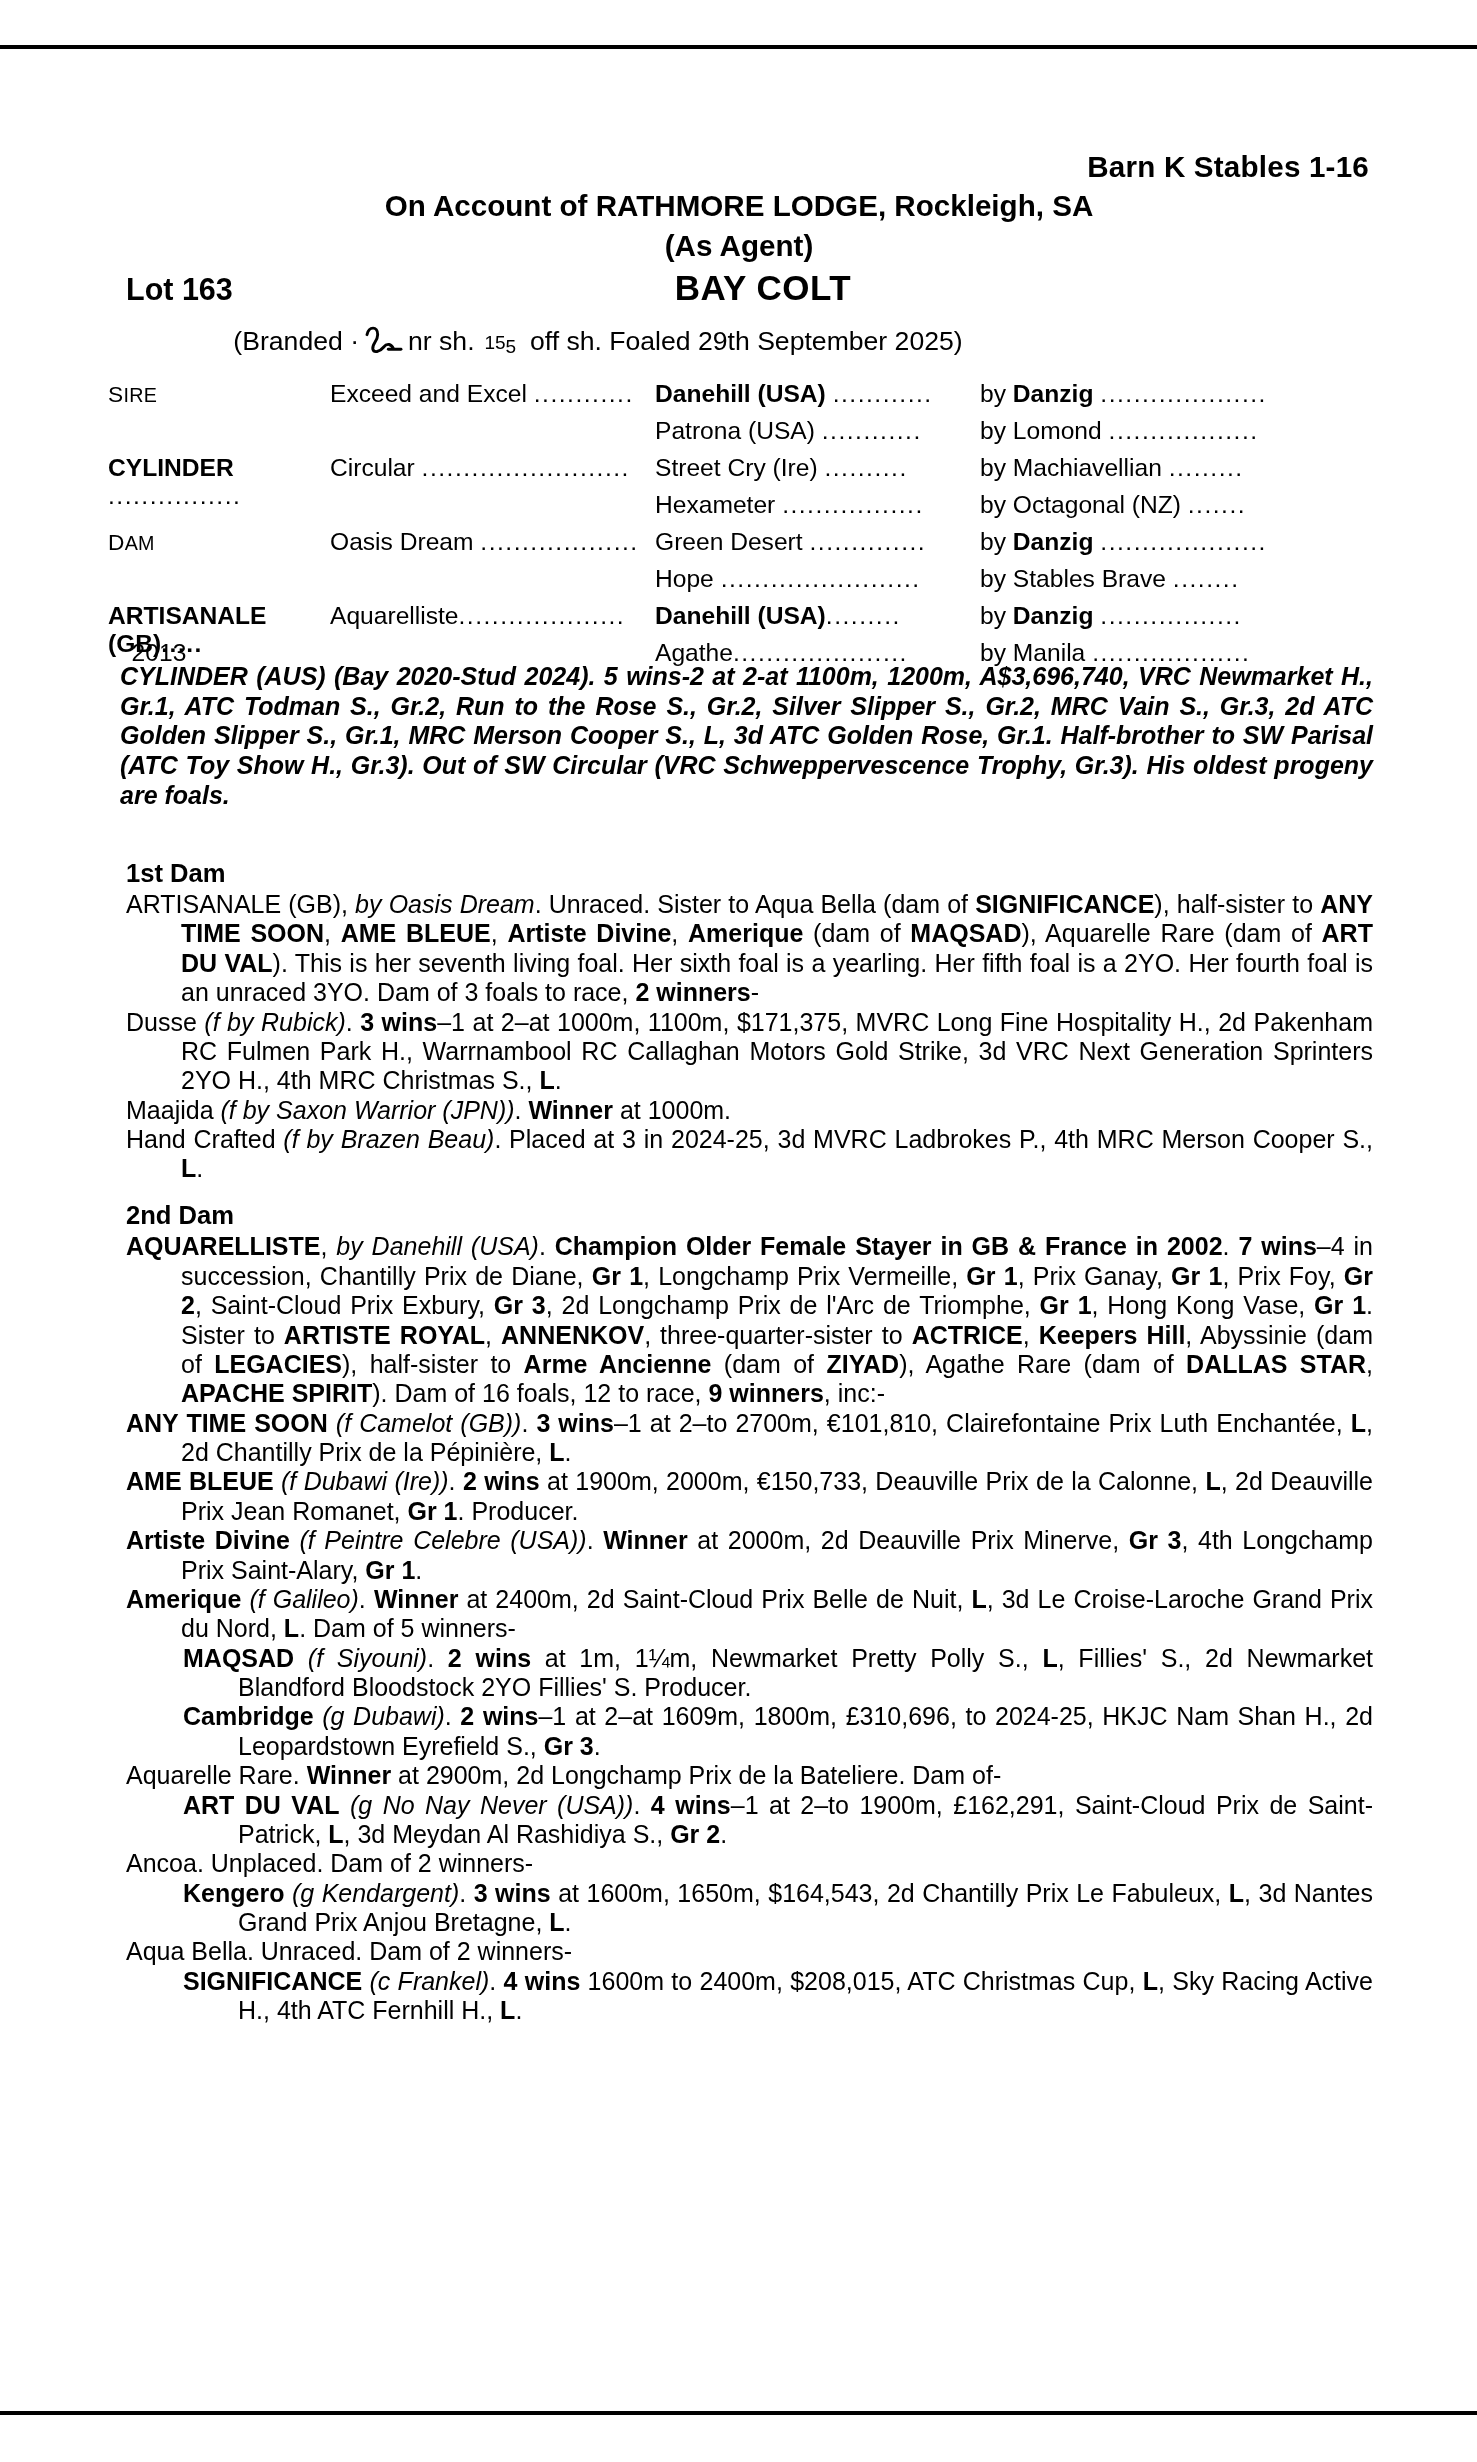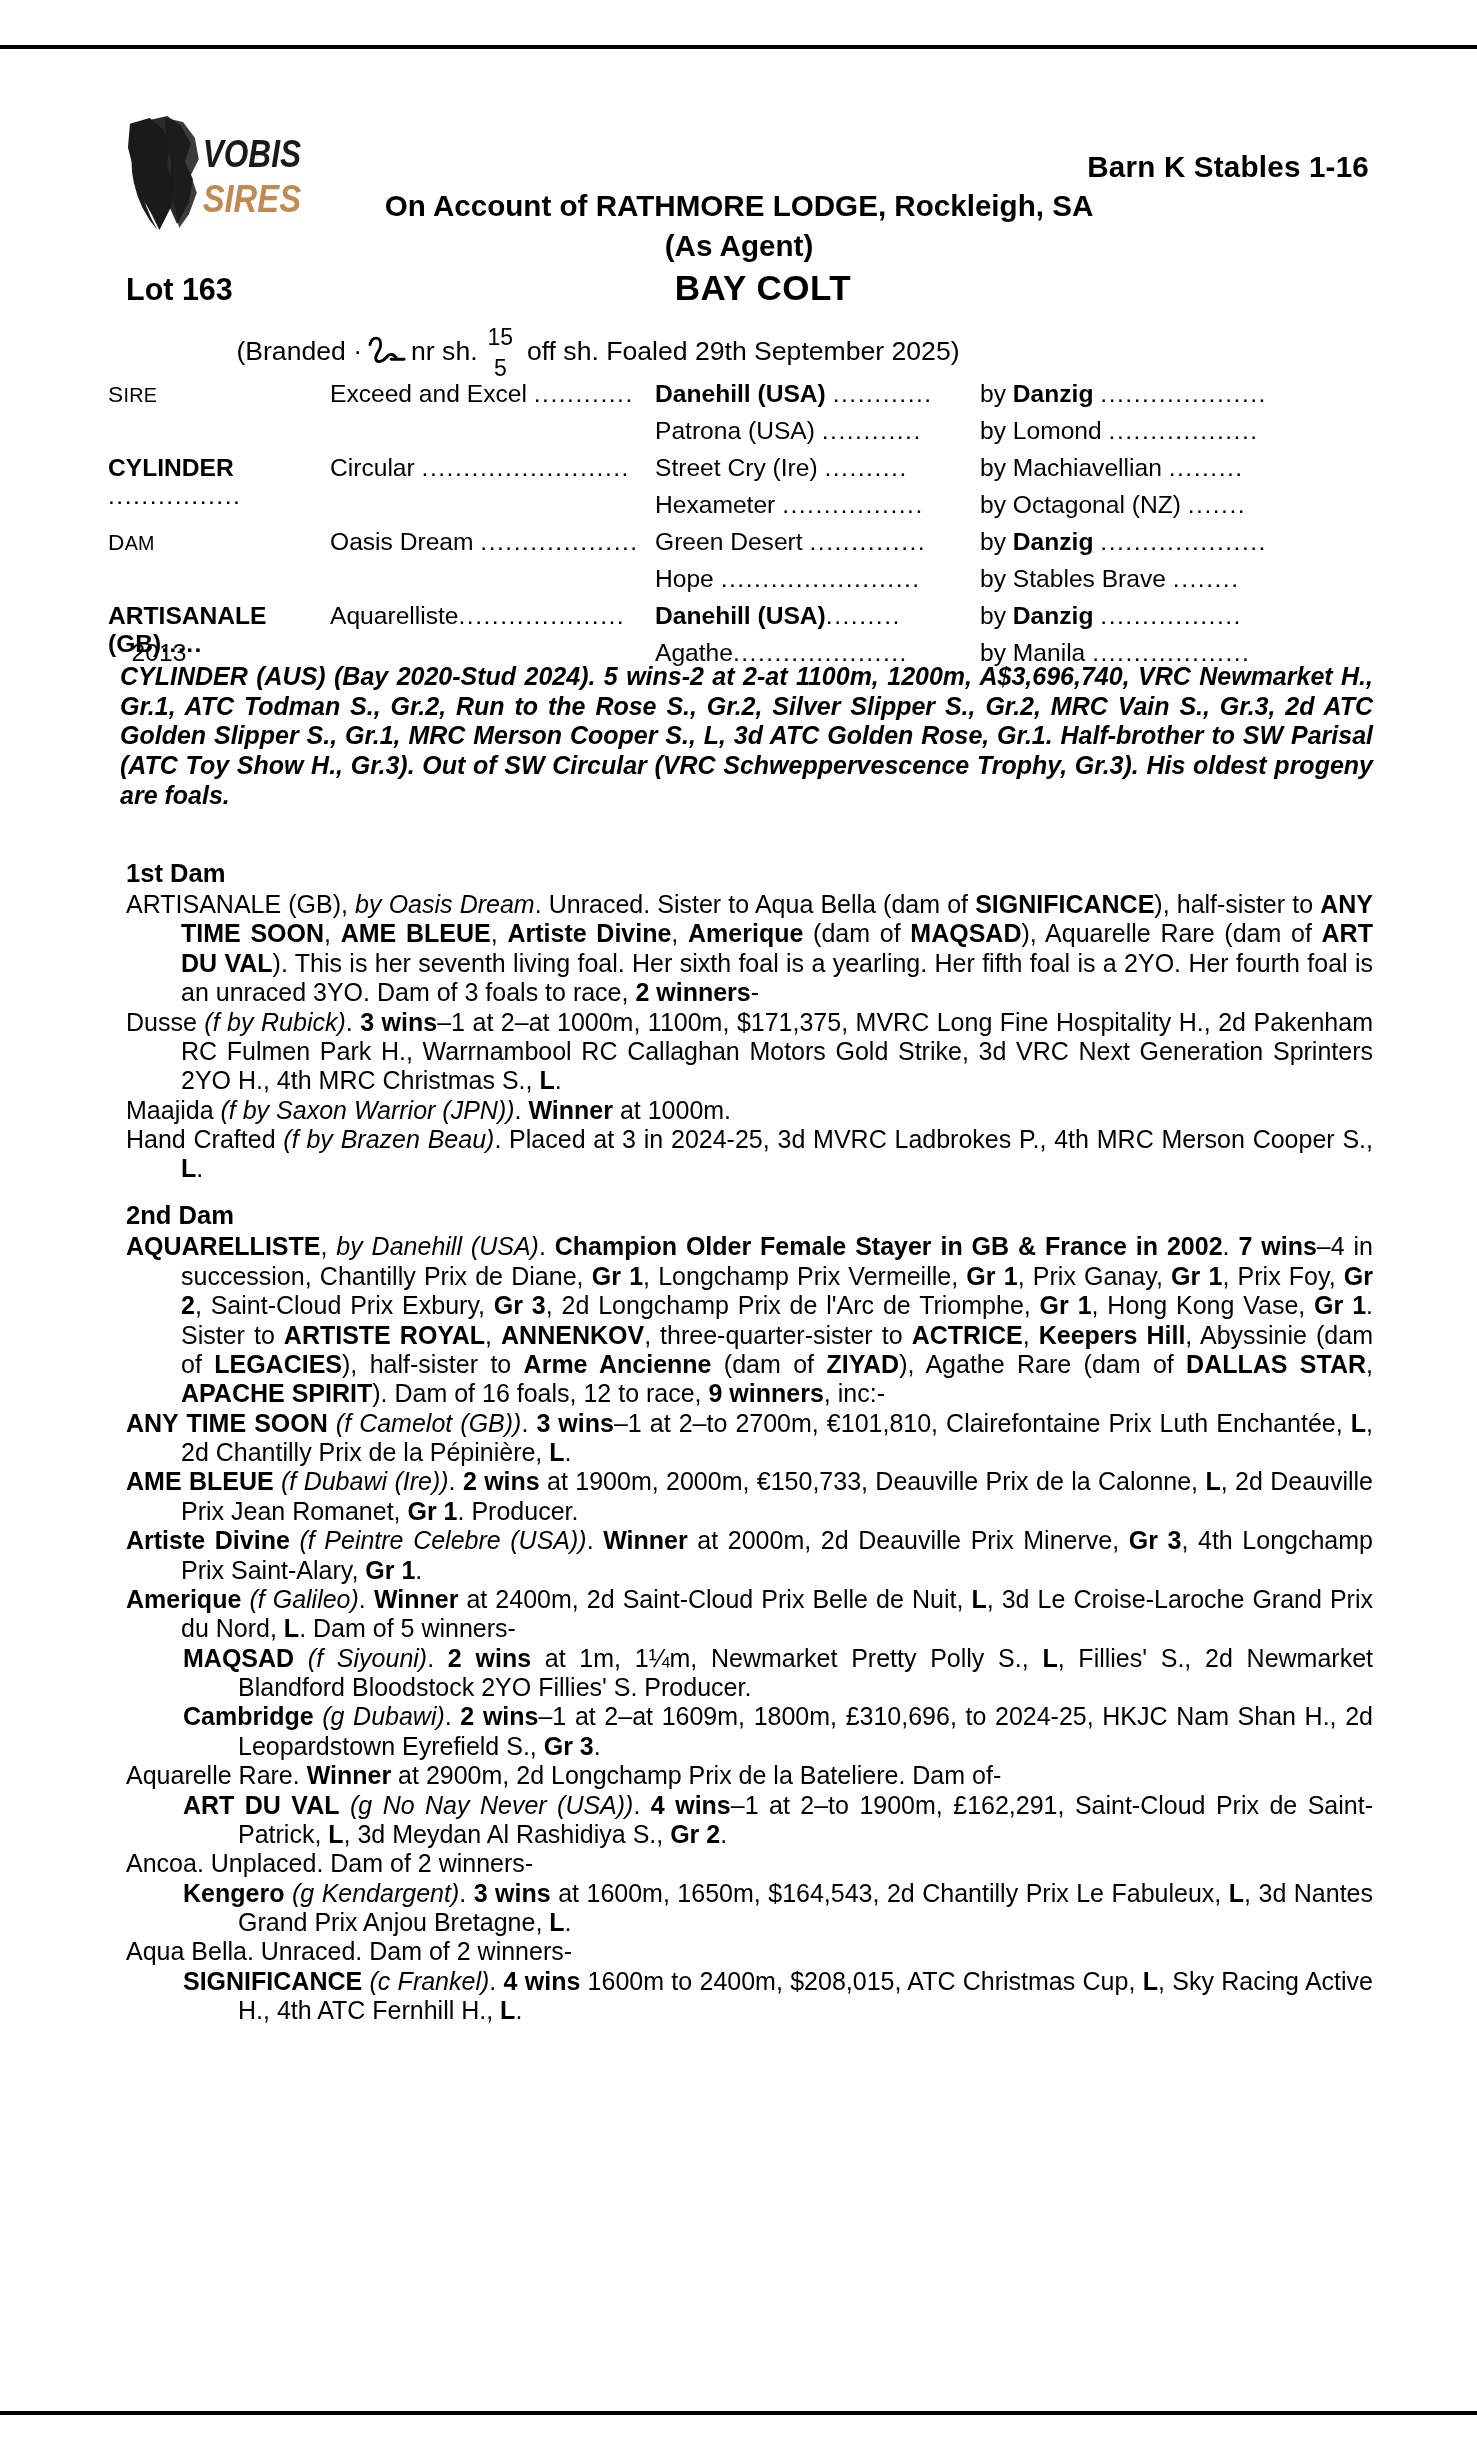--- a/index.html
+++ b/index.html
@@ -122,24 +122,24 @@
   .branded-line .brand-mark {
     display: inline-block;
     width: 45px;
     height: 33px;
     position: relative;
     top: -2px;
     margin: 0 2px;
   }
   .frac {
     display: inline-flex;
-    flex-direction: column;
+    flex-direction: row;
     align-items: center;
     line-height: 1.0;
-    font-size: 23px;
+    font-size: 19px;
     margin: 0 13.8px 0 9.9px;
     position: relative;
     top: 1px;
   }
   .frac .num { display: block; }
   .frac .den { display: block; margin-top: 7.9px; }
 
   
   .ped {
     position: absolute;
@@ -229,36 +229,20 @@
 
 <div class="page">
 
   <div class="rule-top"></div>
   <div class="rule-bottom"></div>
 
   <div class="content">
 
     <div class="header-zone">
 
-      <div class="logo">
-        <svg width="187" height="116" viewBox="0 0 190 118" xmlns="http://www.w3.org/2000/svg">
-          <g fill="#1a1a1a">
-            <path d="M10 8 L30 2 L44 14 L50 30 L48 52 L56 70 L52 92 L40 116 L32 100 L22 82 L14 56 L8 32 Z"></path>
-            <path d="M30 4 L48 0 L62 10 L72 28 L66 46 L74 64 L70 88 L58 110 L50 92 L42 70 L38 44 L32 22 Z" opacity="0.92"></path>
-            <path d="M46 2 L64 6 L76 22 L80 44 L72 60 L78 78 L70 100 L60 114 L56 94 L50 72 L52 46 L46 24 Z" opacity="0.85"></path>
-            <path d="M18 20 Q8 40 14 68 Q20 96 38 116 Q24 92 20 66 Q16 42 24 24 Z"></path>
-          </g>
-          <g fill="#1a1a1a" font-family="Liberation Sans, sans-serif" font-weight="bold" font-size="40" font-style="italic">
-            <text x="84" y="52" textLength="100" lengthAdjust="spacingAndGlyphs">VOBIS</text>
-          </g>
-          <g fill="#C08B52" font-family="Liberation Sans, sans-serif" font-weight="bold" font-size="40" font-style="italic">
-            <text x="84" y="98" textLength="100" lengthAdjust="spacingAndGlyphs">SIRES</text>
-          </g>
-        </svg>
-      </div>
 
       <div class="barn">Barn K Stables 1-16</div>
       <div class="on-account">On Account of RATHMORE LODGE, Rockleigh, SA</div>
       <div class="as-agent">(As Agent)</div>
 
       <div class="lot-line">
         <div class="lot-no">Lot 163</div>
         <div class="colour-sex">BAY COLT</div>
       </div>
 

